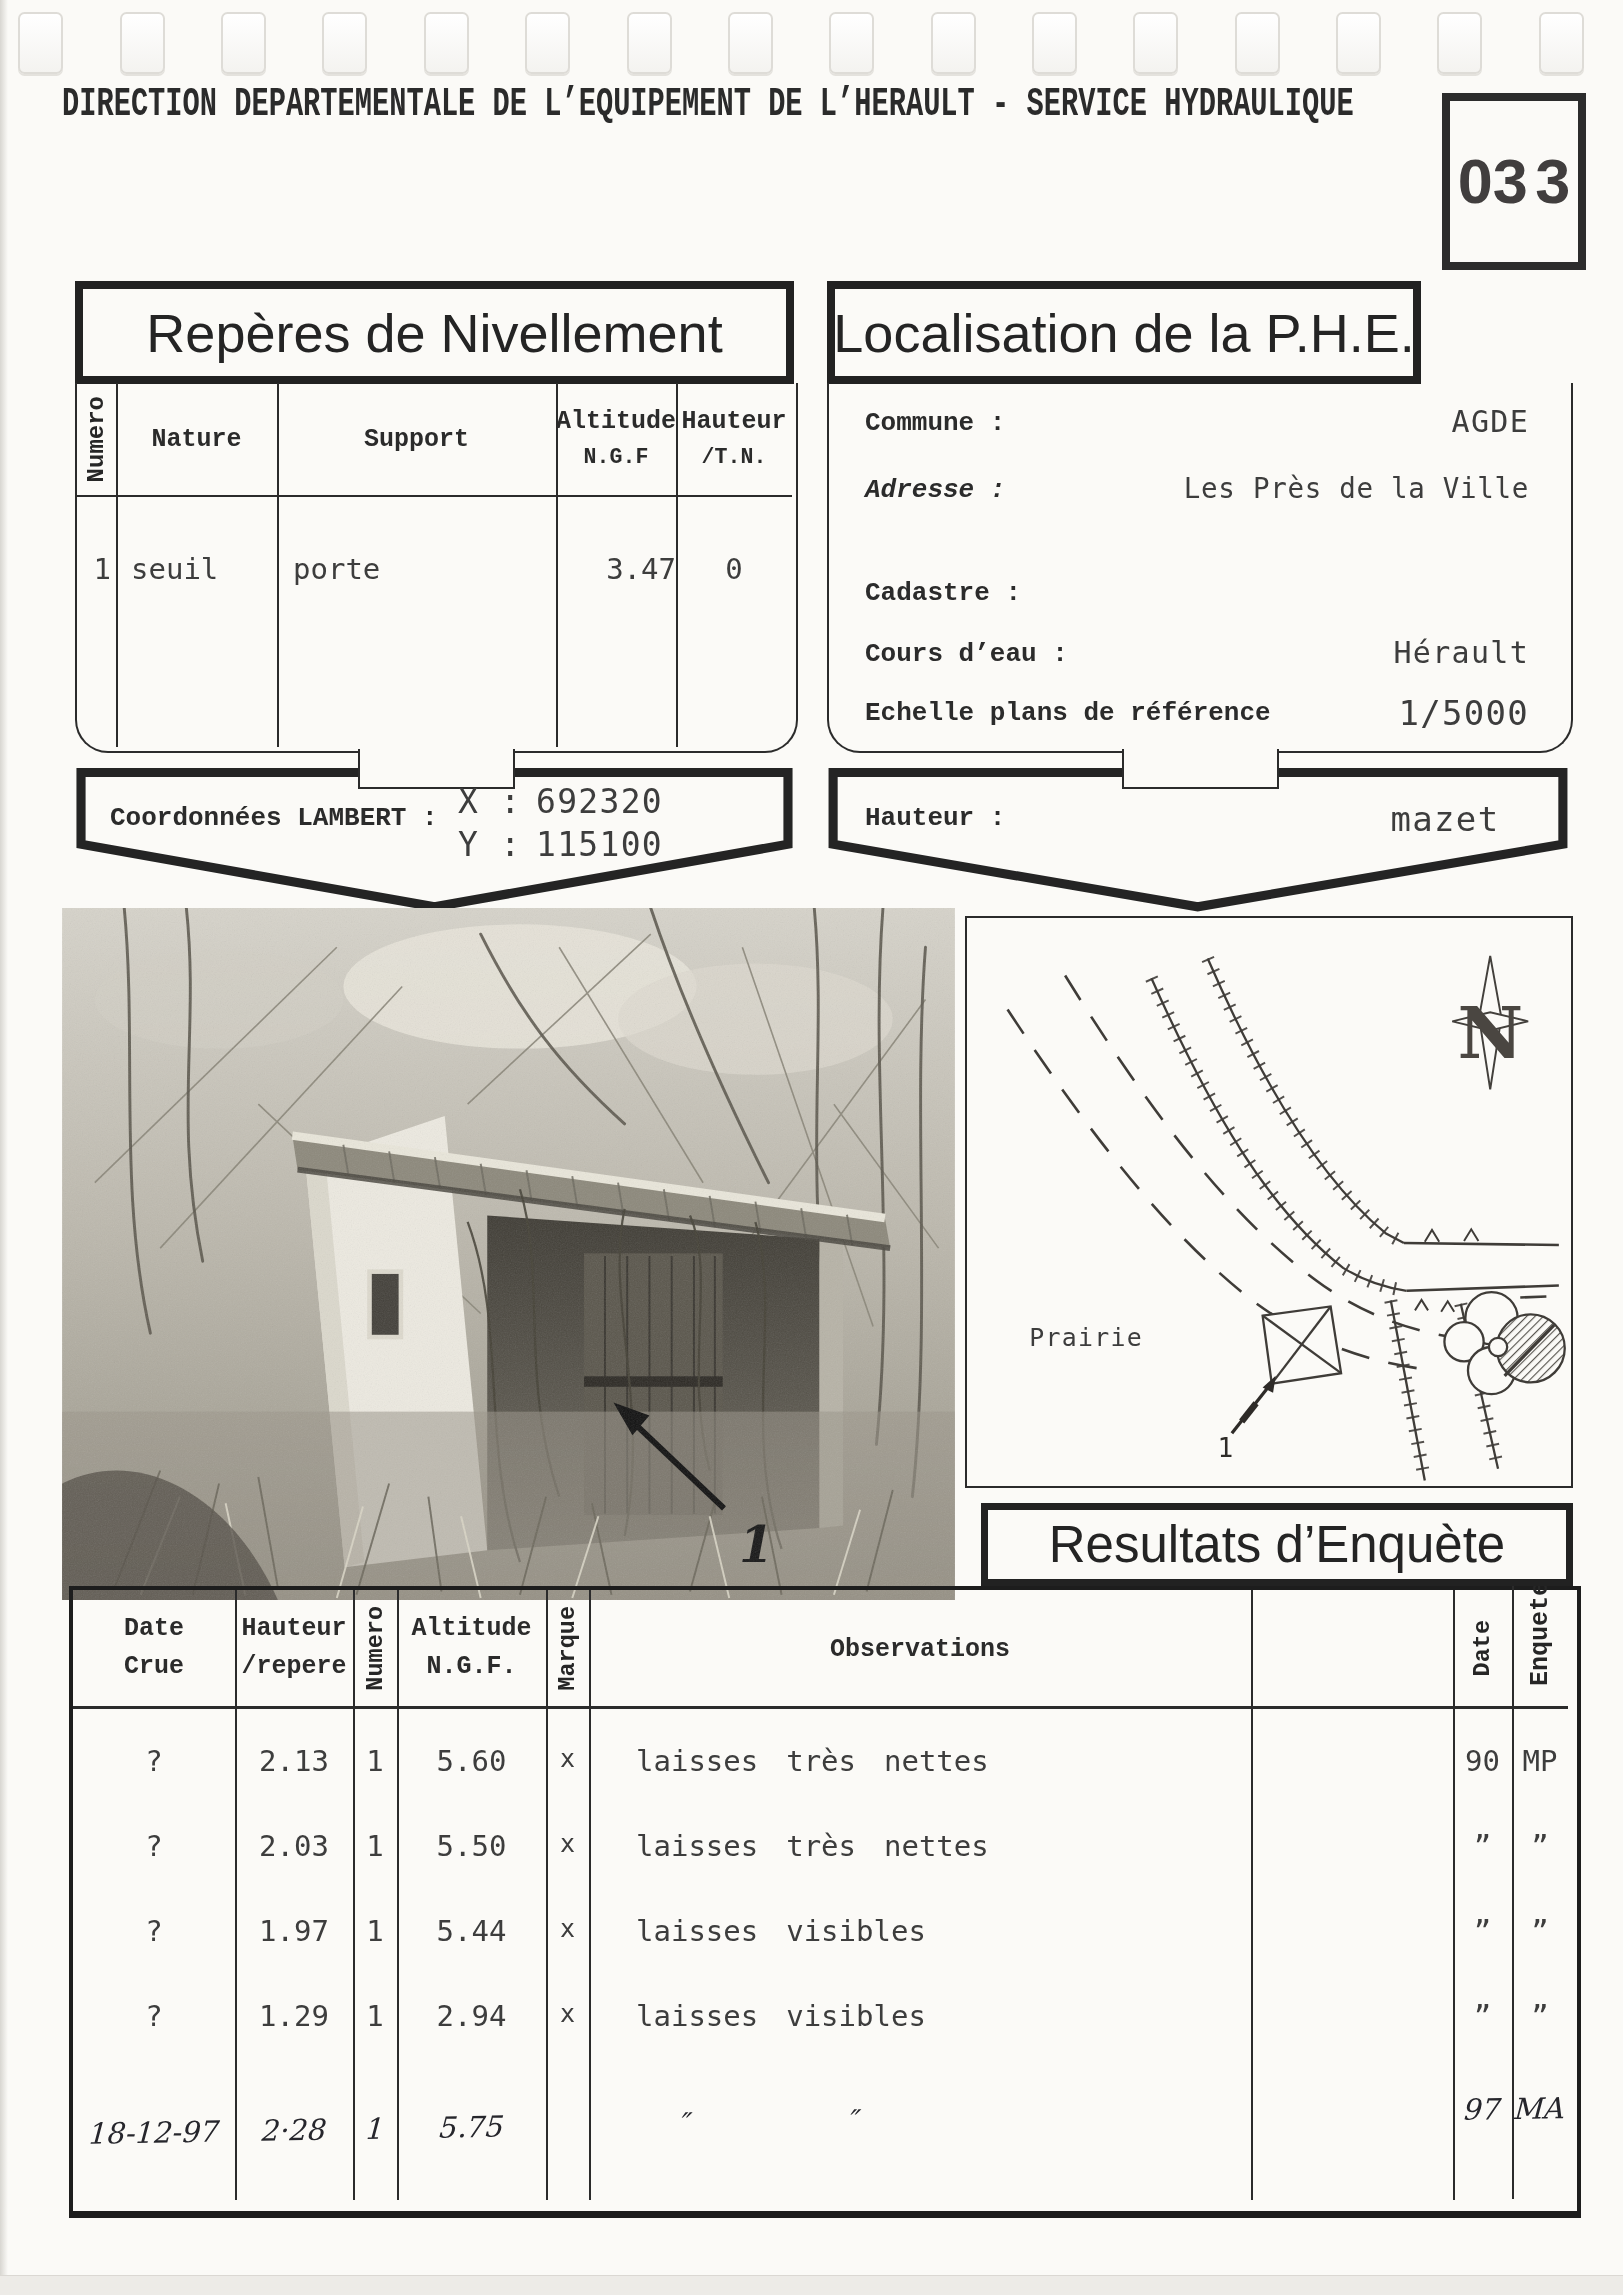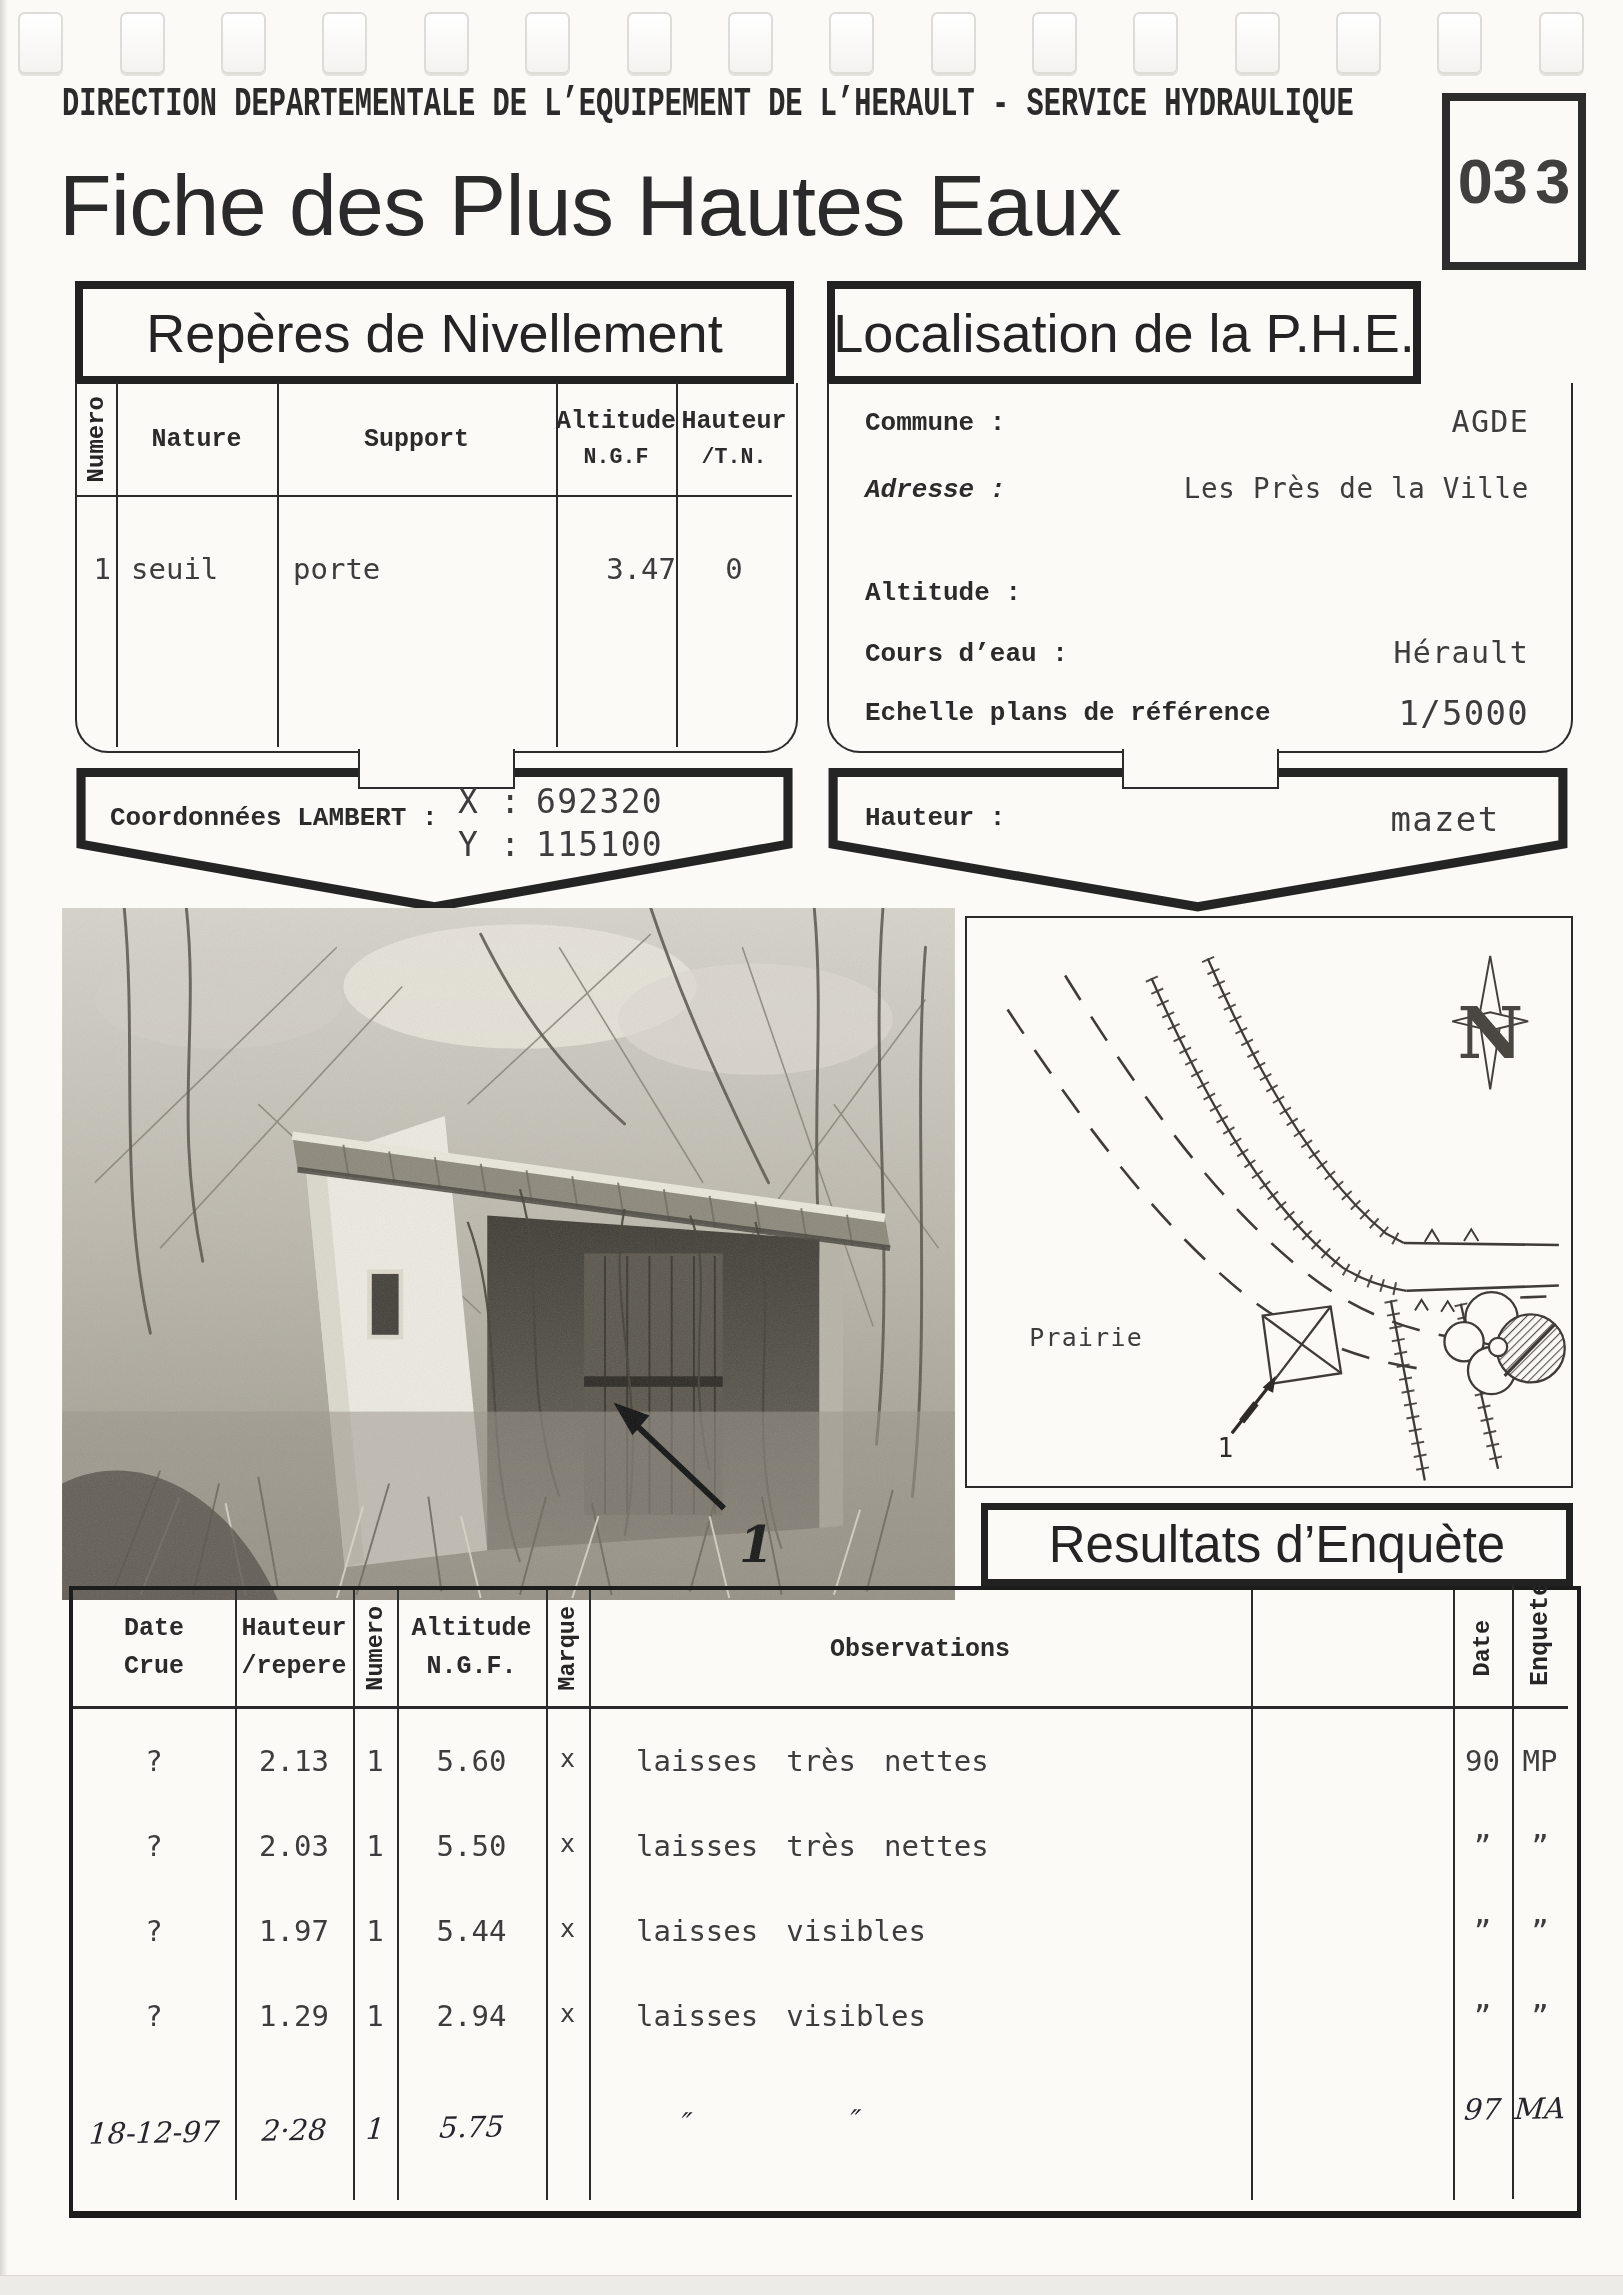--- a/index.html
+++ b/index.html
@@ -82,21 +82,20 @@
     <div class="abs hole" style="left:1336px"></div>
     <div class="abs hole" style="left:1437px"></div>
     <div class="abs hole" style="left:1539px"></div>
   </div>
 
   <div class="abs typew hdr-line">DIRECTION DEPARTEMENTALE DE L’EQUIPEMENT DE L’HERAULT - SERVICE HYDRAULIQUE</div>
   <div class="abs code-box">
     <div>03</div>
     <div>3</div>
   </div>
-  <div class="abs sans doc-title">Fiche des Plus Hautes Eaux</div>
 
   <div class="abs headbox" style="left:75px;top:281px;width:719px;height:103px;box-sizing:border-box;">
     <span>Repères de Nivellement</span>
   </div>
 
   <div class="abs rep-table">
     <div class="abs vline" style="left:39px;top:0;height:364px;"></div>
     <div class="abs vline" style="left:200px;top:0;height:364px;"></div>
     <div class="abs vline" style="left:479px;top:0;height:364px;"></div>
     <div class="abs vline" style="left:599px;top:0;height:364px;"></div>
@@ -123,21 +122,21 @@
 
   <div class="abs headbox" style="left:827px;top:281px;width:594px;height:103px;box-sizing:border-box;">
     <span>Localisation de la P.H.E.</span>
   </div>
 
   <div class="abs loc-box">
     <div class="abs typew lbl" style="left:36px;top:25px;">Commune :</div>
     <div class="abs plot val" style="left:281px;top:21px;width:419px;text-align:right;">AGDE</div>
     <div class="abs typew lbl" style="left:36px;top:92px;font-style:italic;">Adresse :</div>
     <div class="abs plot" style="left:281px;top:89px;width:419px;text-align:right;font-size:27.5px;letter-spacing:0.7px;white-space:nowrap;">Les Près de la Ville</div>
-    <div class="abs typew lbl" style="left:36px;top:195px;">Altitude :</div>
+    <div class="abs typew lbl" style="left:36px;top:195px;">Cadastre :</div>
     <div class="abs plot val" style="left:281px;top:192px;width:419px;text-align:right;"></div>
     <div class="abs typew lbl" style="left:36px;top:256px;">Cours d’eau :</div>
     <div class="abs plot val" style="left:281px;top:252px;width:419px;text-align:right;">Hérault</div>
     <div class="abs typew lbl" style="left:36px;top:315px;">Echelle plans de référence</div>
     <div class="abs plot val" style="left:281px;top:310px;width:419px;text-align:right;font-size:34px;">1/5000</div>
   </div>
 
   <svg class="abs" style="left:75px;top:766px;" width="719" height="150" viewBox="0 0 1100 230">
     <polygon points="8,10 1092,10 1092,120 550,216 8,120" fill="#fbfaf7" stroke="#242424" stroke-width="14"></polygon>
   </svg>

